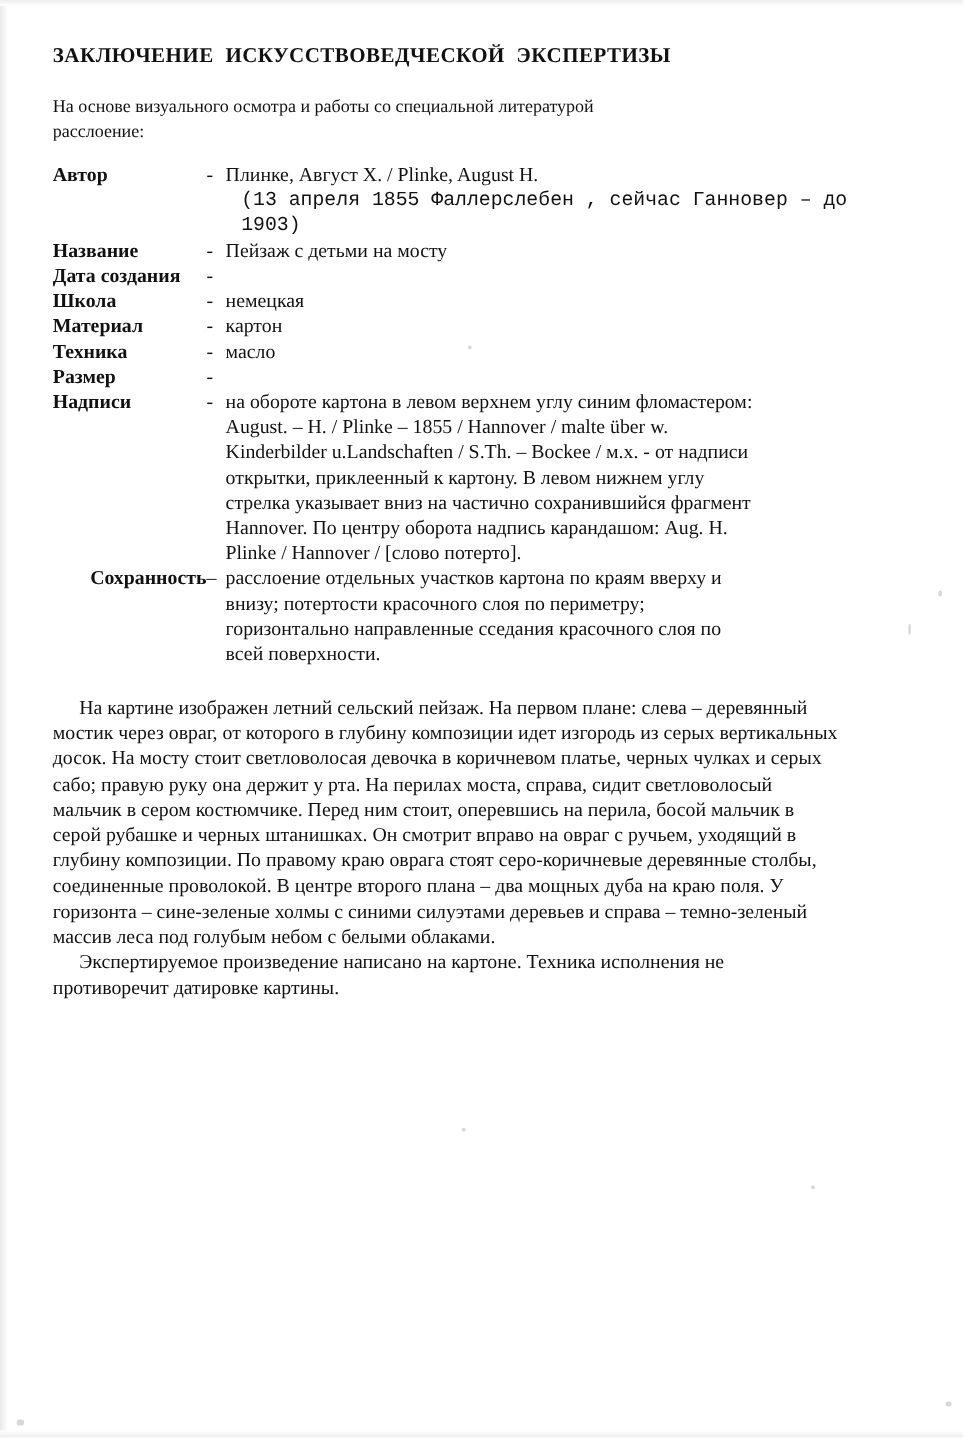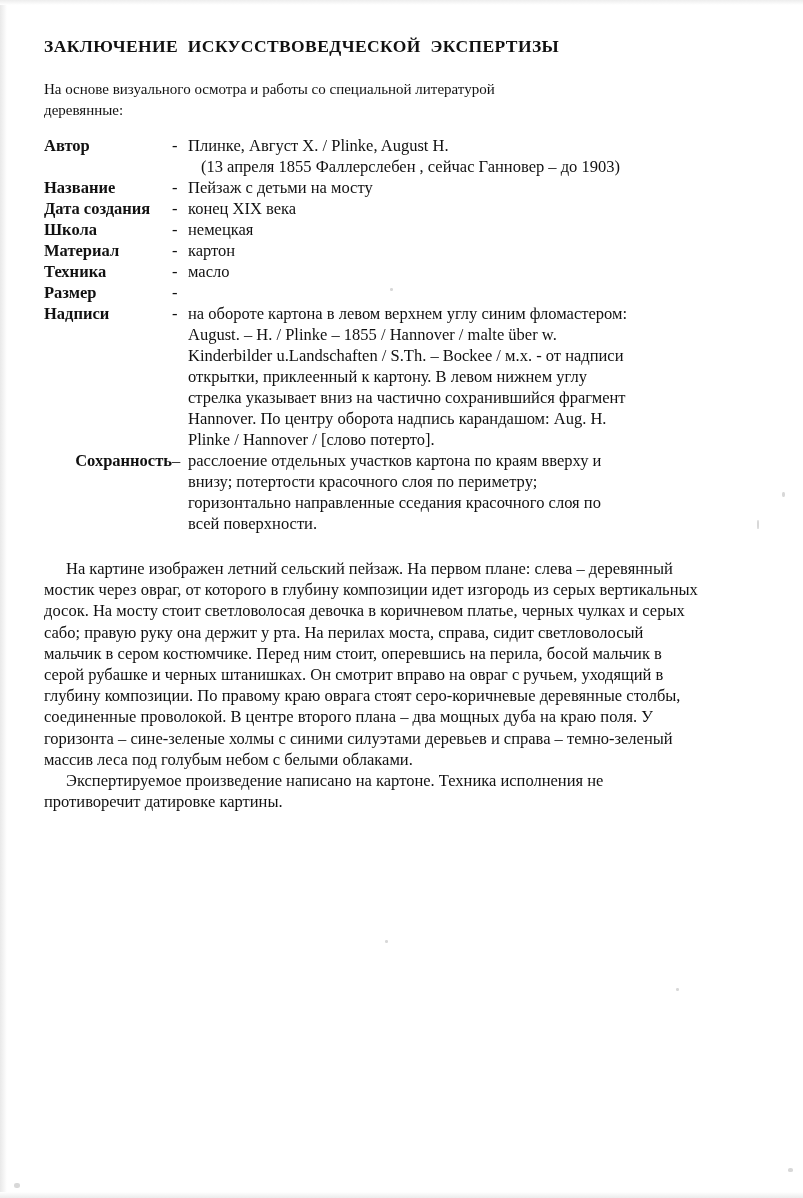--- a/index.html
+++ b/index.html
@@ -89,20 +89,21 @@
     width: 16px;
     flex: 0 0 16px;
     text-align: left;
   }
   .field-value {
     flex: 1 1 auto;
   }
   .field-value .sub-line {
     display: block;
     padding-left: 13px;
+    font-family: Liberation Mono, monospace;
   }
   .field-value .cont {
     display: block;
   }
 
   
   .field-row.block .field-value {
     max-width: 540px;
   }
 
@@ -133,21 +134,21 @@
   <div class="speck" style="left:676px;top:988px;width:3px;height:3px;"></div>
   <div class="speck" style="left:788px;top:1168px;width:5px;height:4px;"></div>
   <div class="speck" style="left:14px;top:1183px;width:6px;height:5px;"></div>
 
   <div class="content">
 
     <h1 class="doc-title">ЗАКЛЮЧЕНИЕ  ИСКУССТВОВЕДЧЕСКОЙ  ЭКСПЕРТИЗЫ</h1>
 
     <p class="intro">
       <span>На основе визуального осмотра и работы со специальной литературой</span><br>
-      <span>деревянные:</span>
+      <span>расслоение:</span>
     </p>
 
     <div class="fields">
 
       <div class="field-row">
         <div class="field-label">Автор</div>
         <div class="field-dash">-</div>
         <div class="field-value">
           <span class="cont">Плинке, Август Х. / Plinke, August H.</span>
           <span class="sub-line">(13 апреля 1855 Фаллерслебен , сейчас Ганновер – до 1903)</span>
@@ -156,21 +157,20 @@
 
       <div class="field-row">
         <div class="field-label">Название</div>
         <div class="field-dash">-</div>
         <div class="field-value">Пейзаж с детьми на мосту</div>
       </div>
 
       <div class="field-row">
         <div class="field-label">Дата создания</div>
         <div class="field-dash">-</div>
-        <div class="field-value">конец XIX века</div>
       </div>
 
       <div class="field-row">
         <div class="field-label">Школа</div>
         <div class="field-dash">-</div>
         <div class="field-value">немецкая</div>
       </div>
 
       <div class="field-row">
         <div class="field-label">Материал</div>

